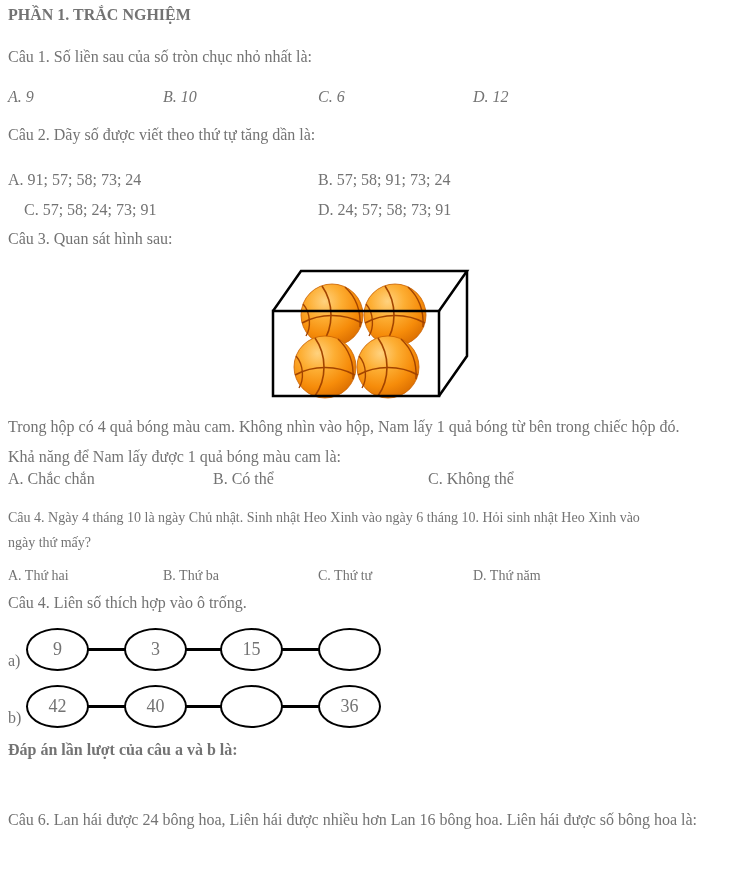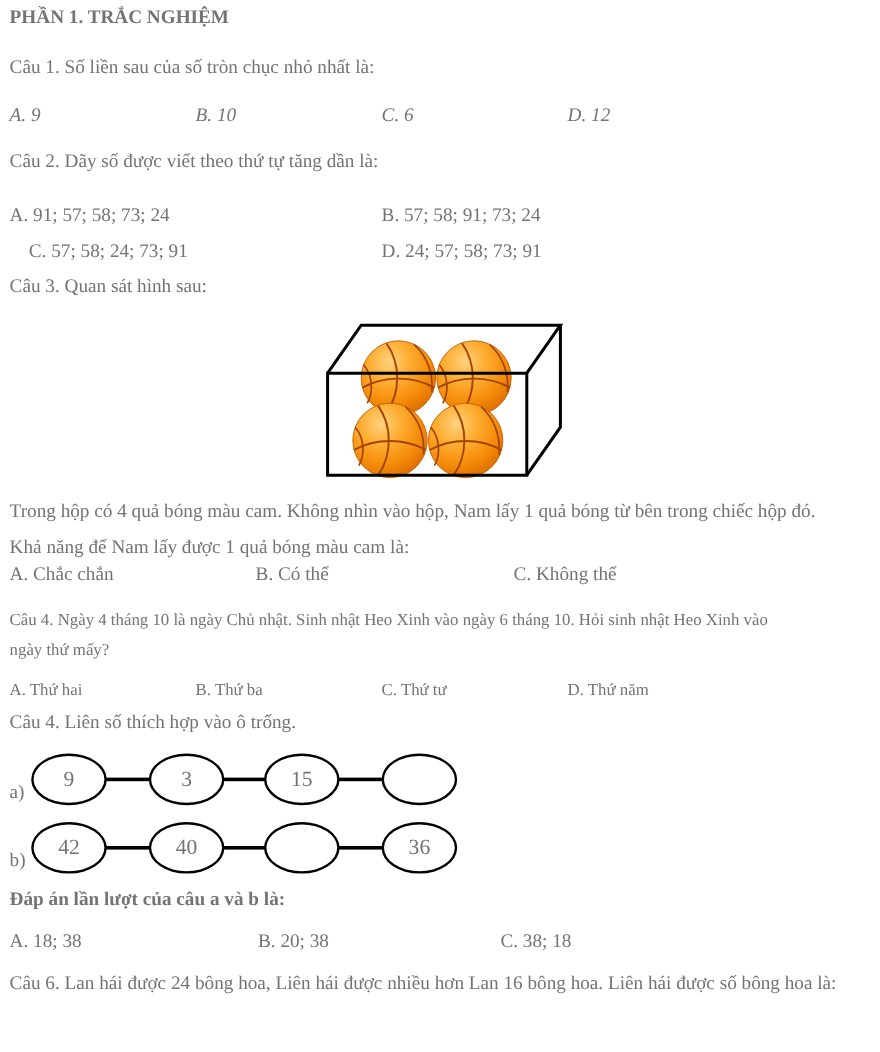--- a/index.html
+++ b/index.html
@@ -138,24 +138,19 @@
     <span class="oval ov1">42</span>
     <span class="connector cn1"></span>
     <span class="oval ov2">40</span>
     <span class="connector cn2"></span>
     <span class="oval ov3"></span>
     <span class="connector cn3"></span>
     <span class="oval ov4">36</span>
   </div>
 
   <div class="block bold" style="top:741px;">Đáp án lần lượt của câu a và b là:</div>
-  <div class="opt-row" style="top:776px;">
-    <span class="opt" style="left:8px;">A. 18; 38</span>
-    <span class="opt" style="left:215px;">B. 20; 38</span>
-    <span class="opt" style="left:417px;">C. 38; 18</span>
-  </div>
 
   <div class="block" style="top:804px; width:700px; line-height:32px;">
     <span class="qlabel">Câu 6.</span>
     <span>Lan hái được 24 bông hoa, Liên hái được nhiều hơn Lan 16 bông hoa. Liên hái được số bông hoa là:</span>
   </div>
 
 </div>
 
 </body></html>

